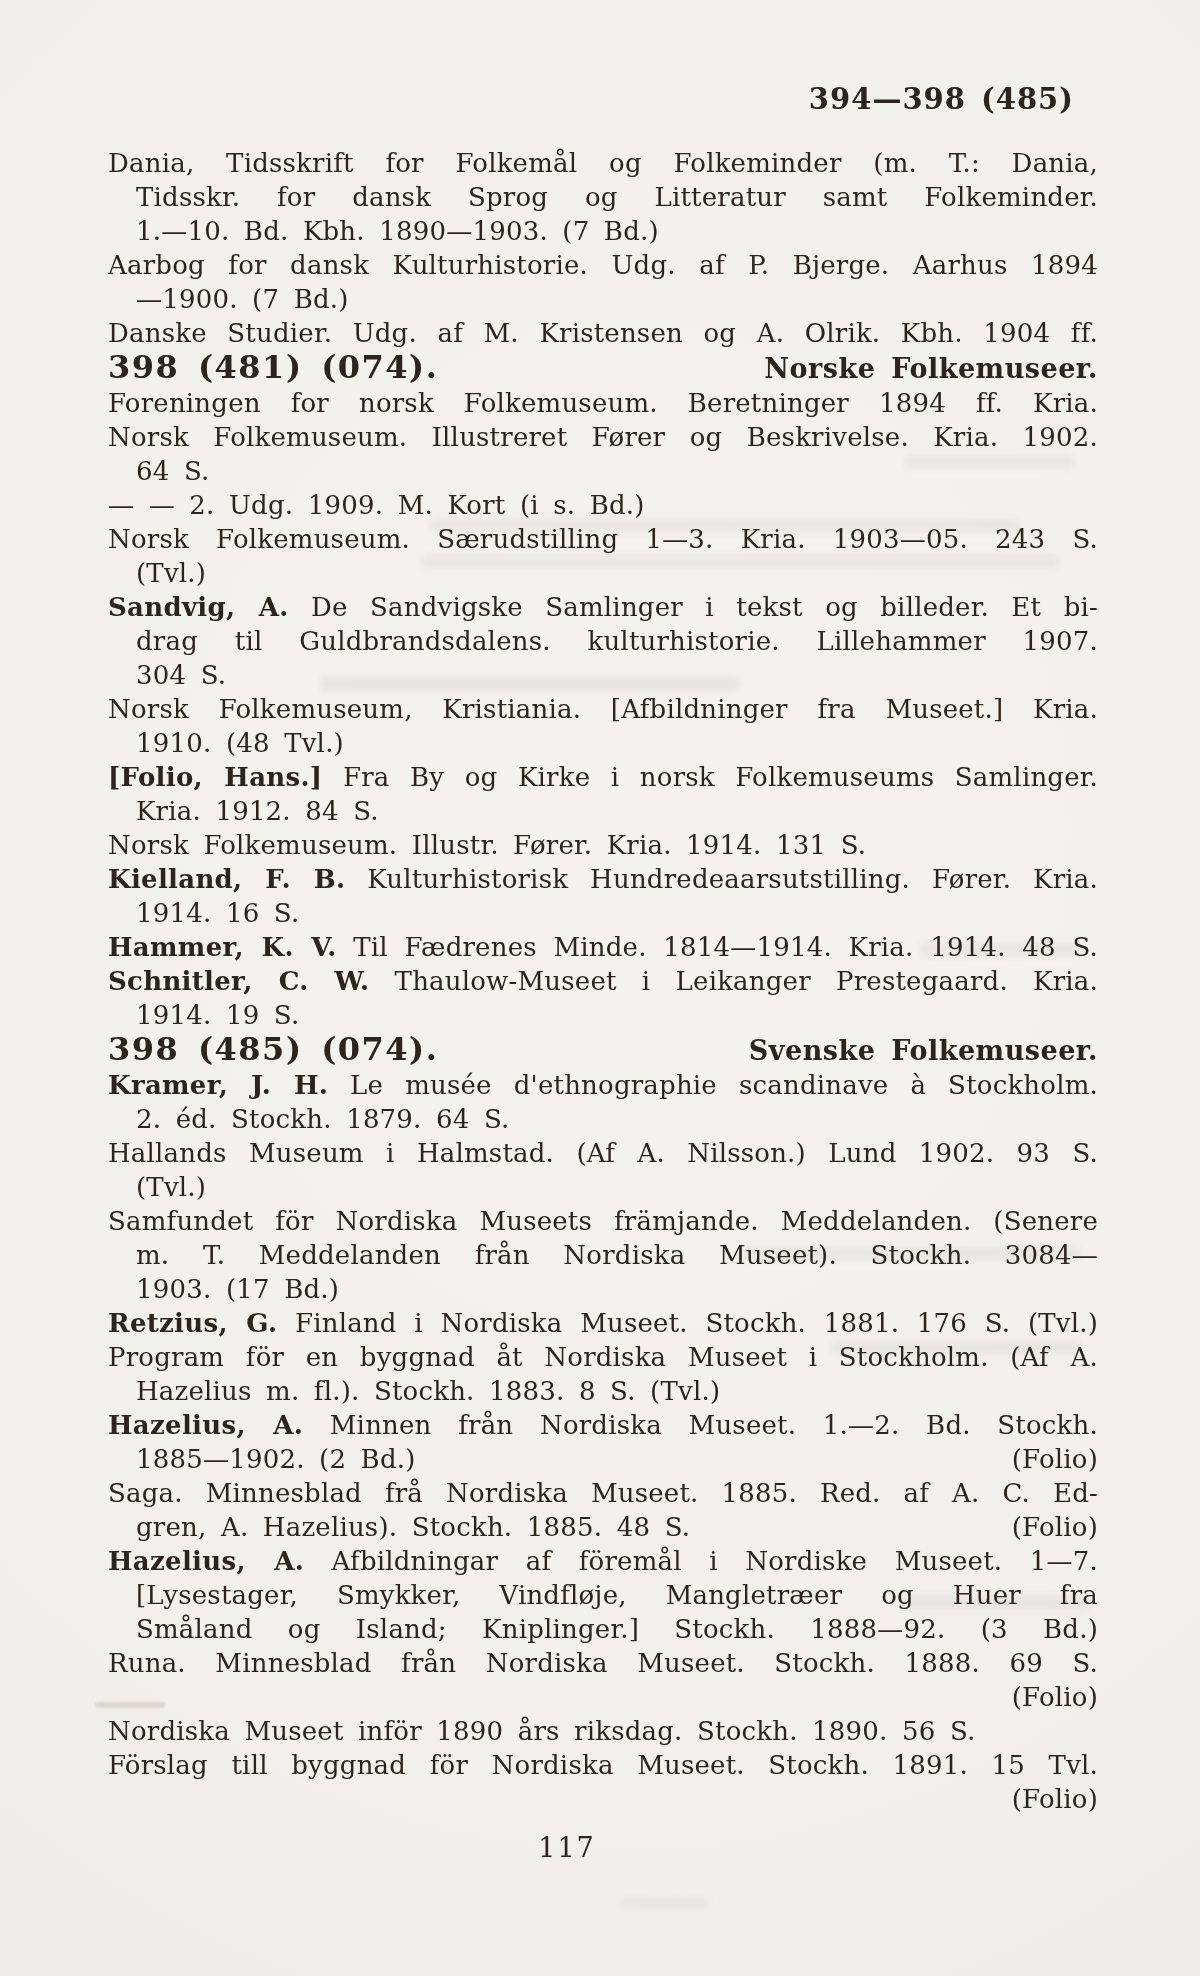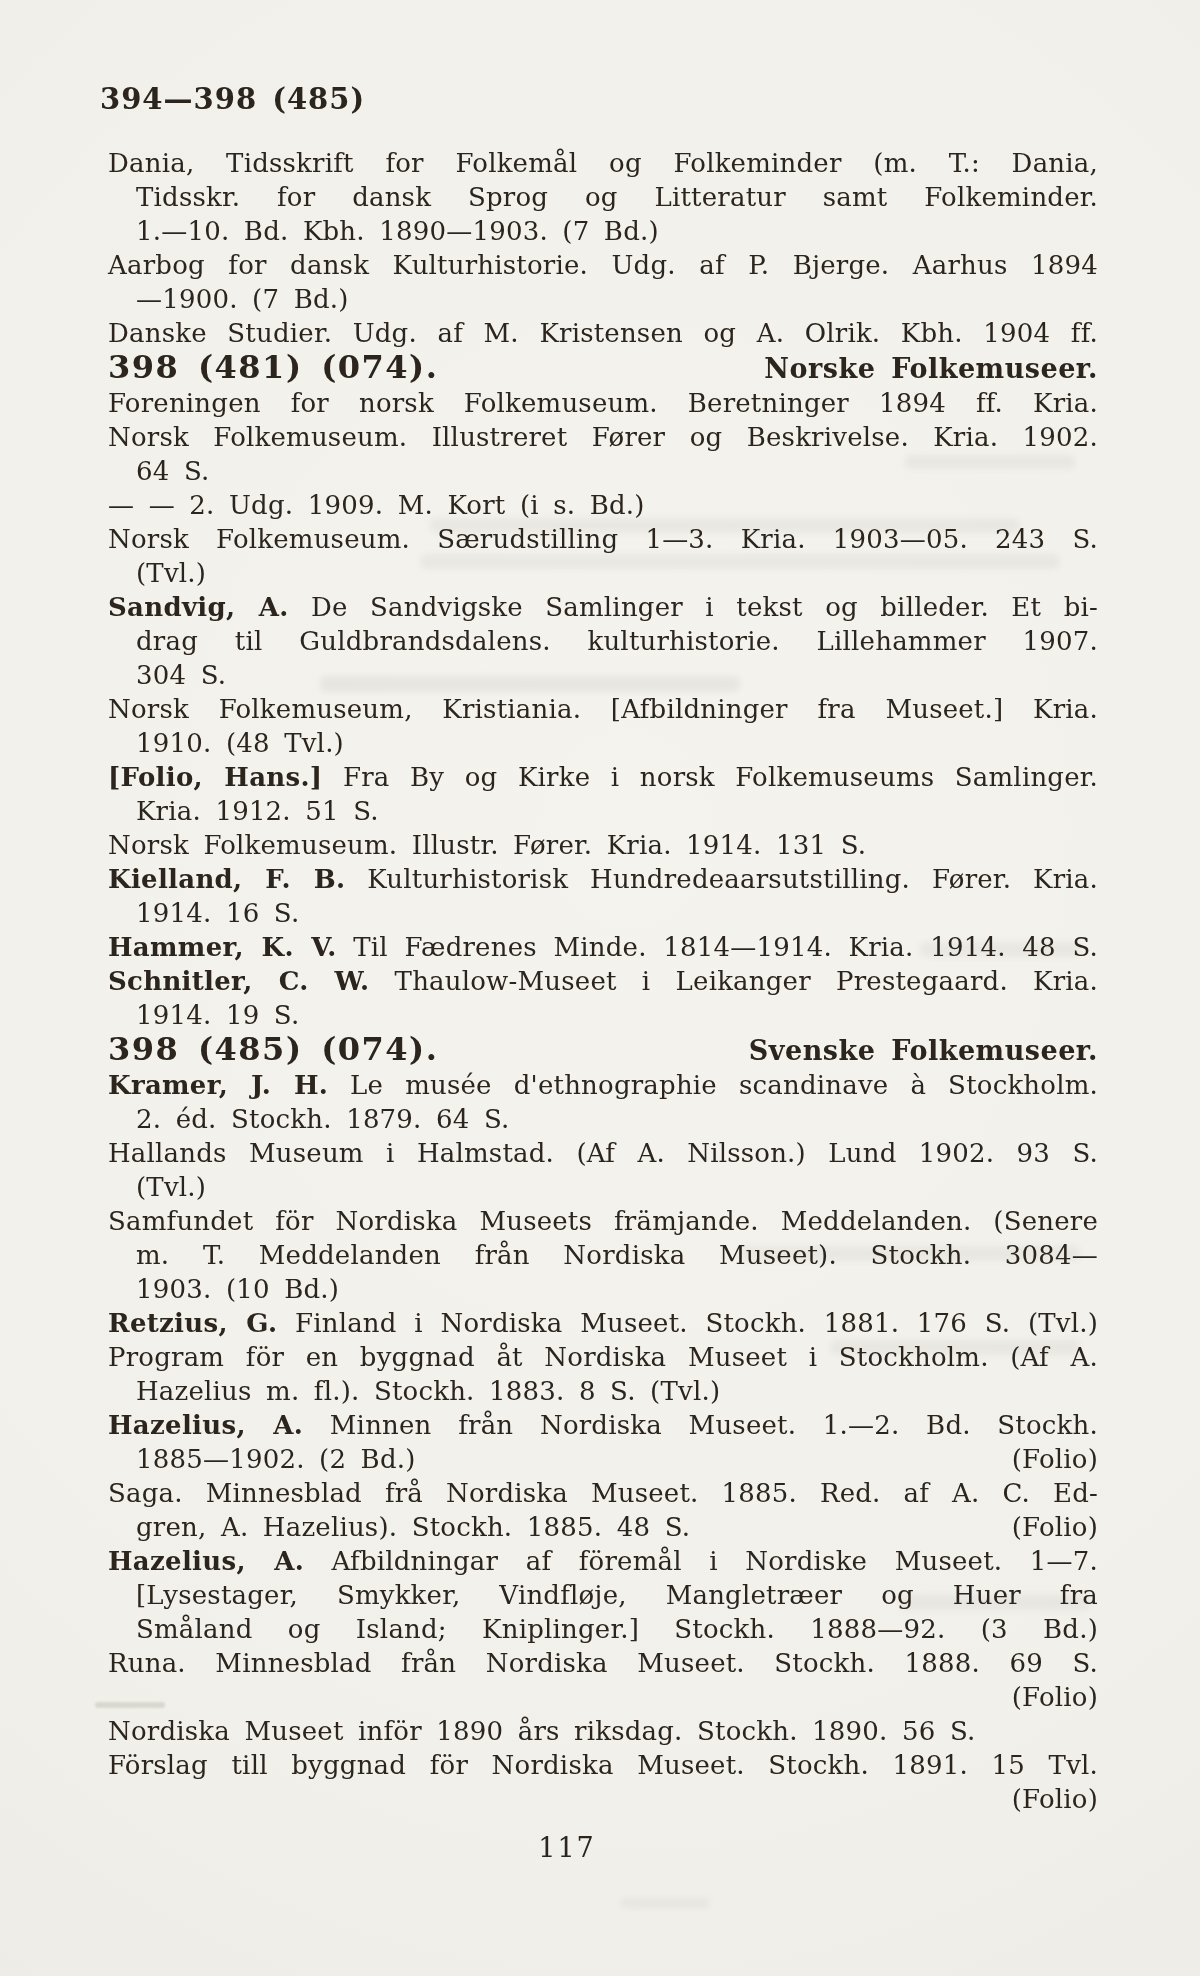--- a/index.html
+++ b/index.html
@@ -23,21 +23,21 @@
     border-radius:6px;
     filter:blur(3px);
     opacity:.055;
     pointer-events:none;
   }
   .artifact.dots { filter:blur(1.2px); opacity:.14; height:6px; border-radius:3px; }
 
   .running-header {
     position:absolute;
     top:82px; left:100px; width:990px;
-    text-align:left;
+    text-align:right;
     padding-right:16px; box-sizing:border-box;
     font-weight:bold;
     font-size:29px;
     letter-spacing:1px;
     word-spacing:4px;
   }
 
   .text-block {
     position:absolute;
     top:146px; left:108px;
@@ -134,21 +134,21 @@
         <div class="line j"><b class="author">Sandvig, A.</b> De Sandvigske Samlinger i tekst og billeder. Et bi-</div>
         <div class="line ind j">drag til Guldbrandsdalens. kulturhistorie. Lillehammer 1907.</div>
         <div class="line ind">304 S.</div>
       </div>
       <div class="entry">
         <div class="line j">Norsk Folkemuseum, Kristiania. [Afbildninger fra Museet.] Kria.</div>
         <div class="line ind">1910. (48 Tvl.)</div>
       </div>
       <div class="entry">
         <div class="line j"><b class="author">[Folio, Hans.]</b> Fra By og Kirke i norsk Folkemuseums Samlinger.</div>
-        <div class="line ind">Kria. 1912. 51 S.</div>
+        <div class="line ind">Kria. 1912. 84 S.</div>
       </div>
       <div class="entry">
         <div class="line">Norsk Folkemuseum. Illustr. Fører. Kria. 1914. 131 S.</div>
       </div>
       <div class="entry">
         <div class="line j"><b class="author">Kielland, F. B.</b> Kulturhistorisk Hundredeaarsutstilling. Fører. Kria.</div>
         <div class="line ind">1914. 16 S.</div>
       </div>
       <div class="entry">
         <div class="line j"><b class="author">Hammer, K. V.</b> Til Fædrenes Minde. 1814—1914. Kria. 1914. 48 S.</div>
@@ -165,21 +165,21 @@
         <div class="line j"><b class="author">Kramer, J. H.</b> Le musée d'ethnographie scandinave à Stockholm.</div>
         <div class="line ind">2. éd. Stockh. 1879. 64 S.</div>
       </div>
       <div class="entry">
         <div class="line j">Hallands Museum i Halmstad. (Af A. Nilsson.) Lund 1902. 93 S.</div>
         <div class="line ind">(Tvl.)</div>
       </div>
       <div class="entry">
         <div class="line j">Samfundet för Nordiska Museets främjande. Meddelanden. (Senere</div>
         <div class="line ind j">m. T. Meddelanden från Nordiska Museet). Stockh. 3084—</div>
-        <div class="line ind">1903. (10 Bd.)</div>
+        <div class="line ind">1903. (17 Bd.)</div>
       </div>
       <div class="entry">
         <div class="line j"><b class="author">Retzius, G.</b> Finland i Nordiska Museet. Stockh. 1881. 176 S. (Tvl.)</div>
       </div>
       <div class="entry">
         <div class="line j">Program för en byggnad åt Nordiska Museet i Stockholm. (Af A.</div>
         <div class="line ind">Hazelius m. fl.). Stockh. 1883. 8 S. (Tvl.)</div>
       </div>
       <div class="entry">
         <div class="line j"><b class="author">Hazelius, A.</b> Minnen från Nordiska Museet. 1.—2. Bd. Stockh.</div>

